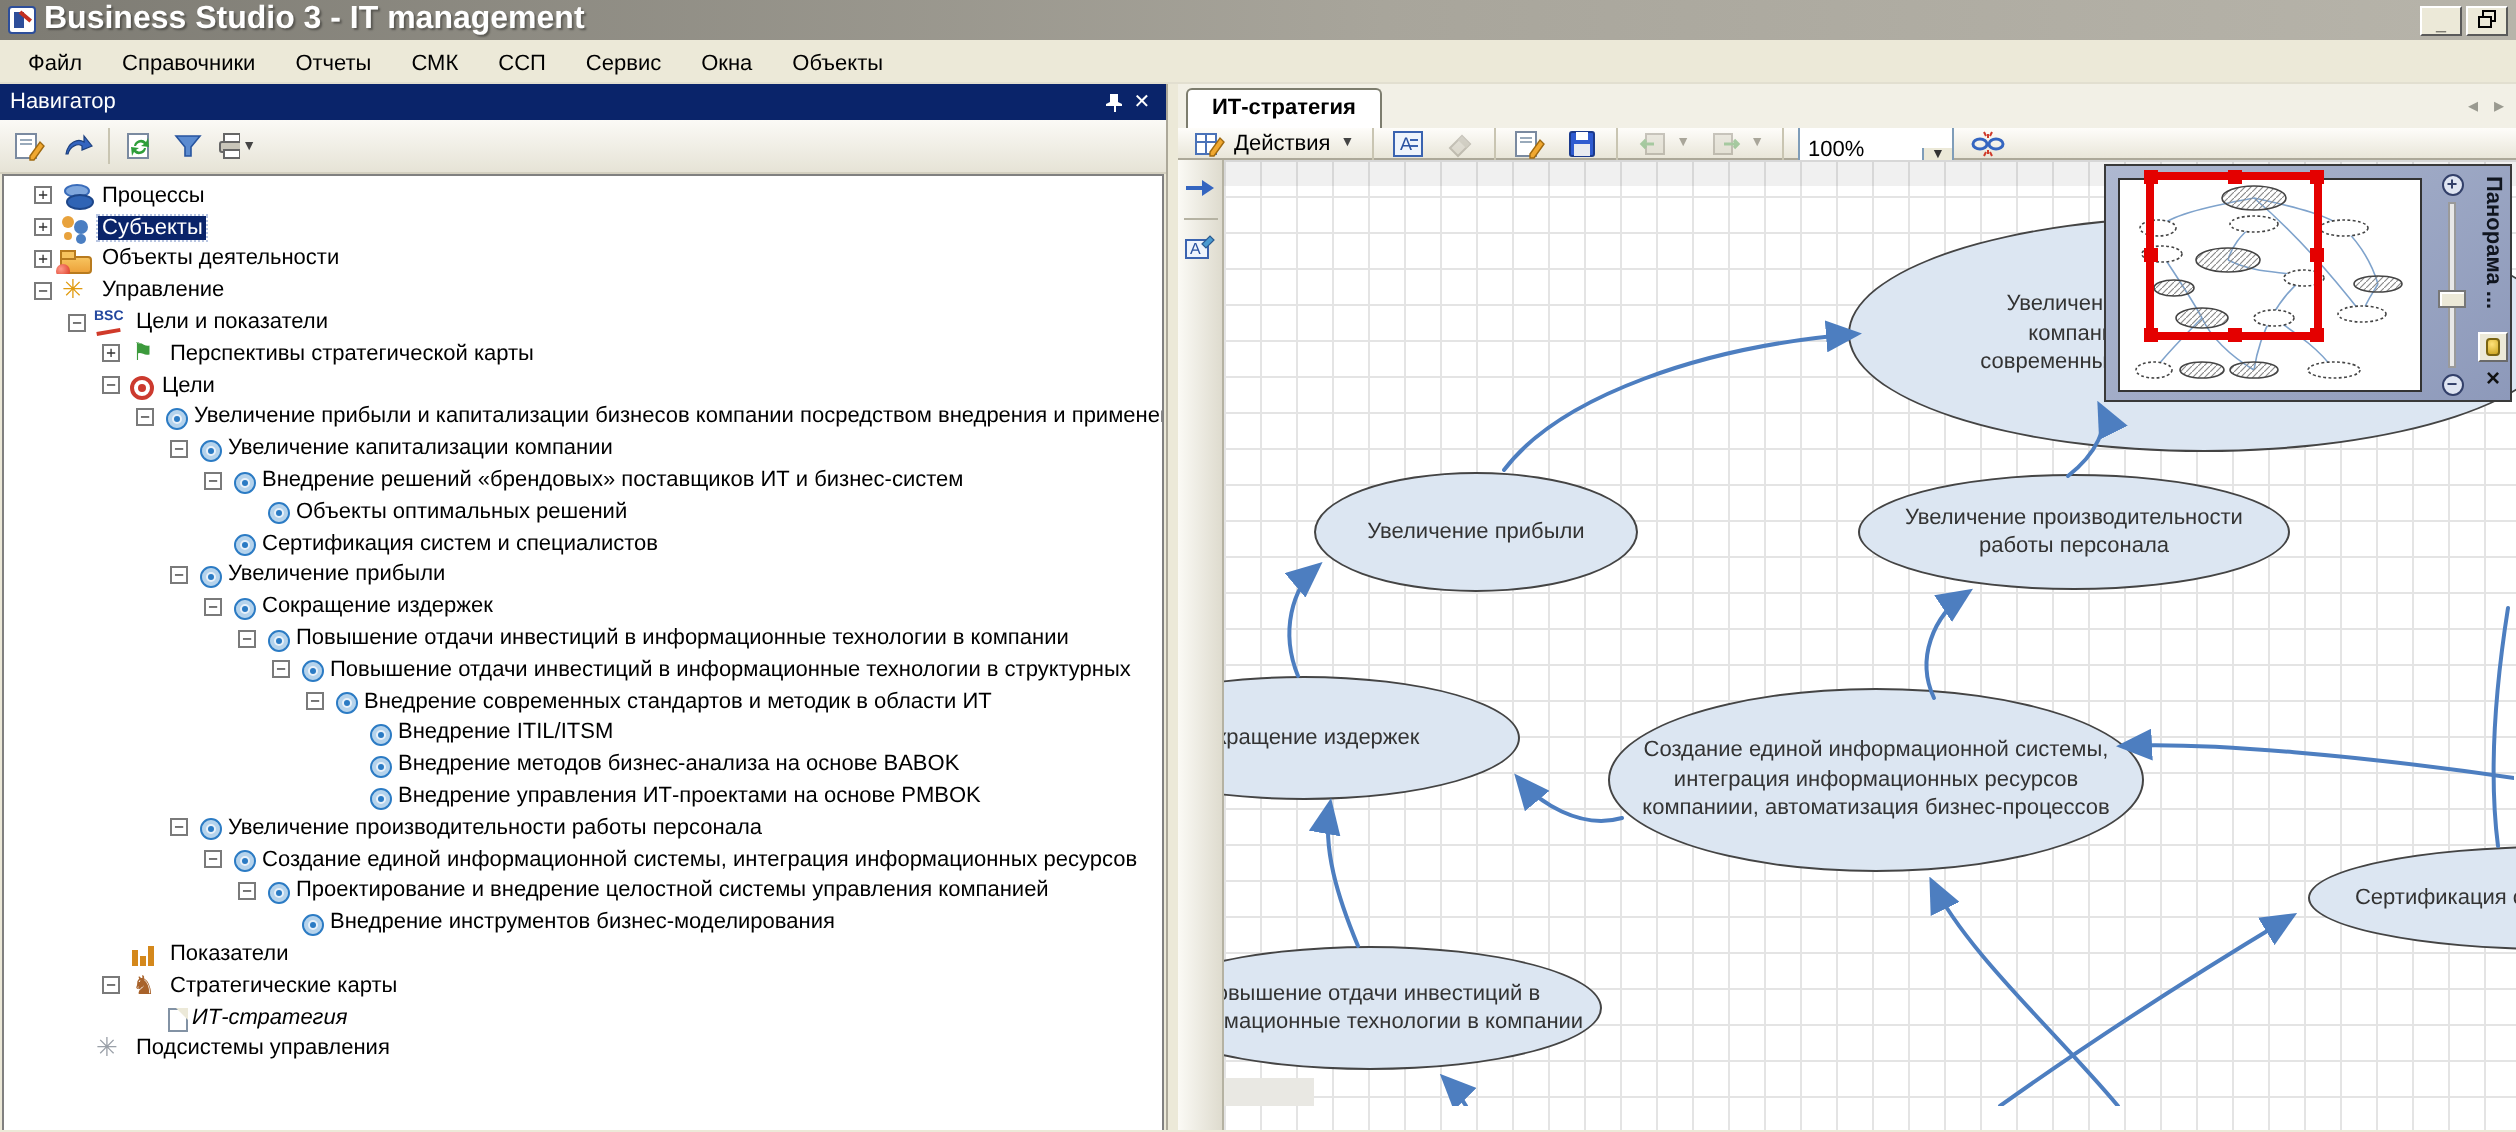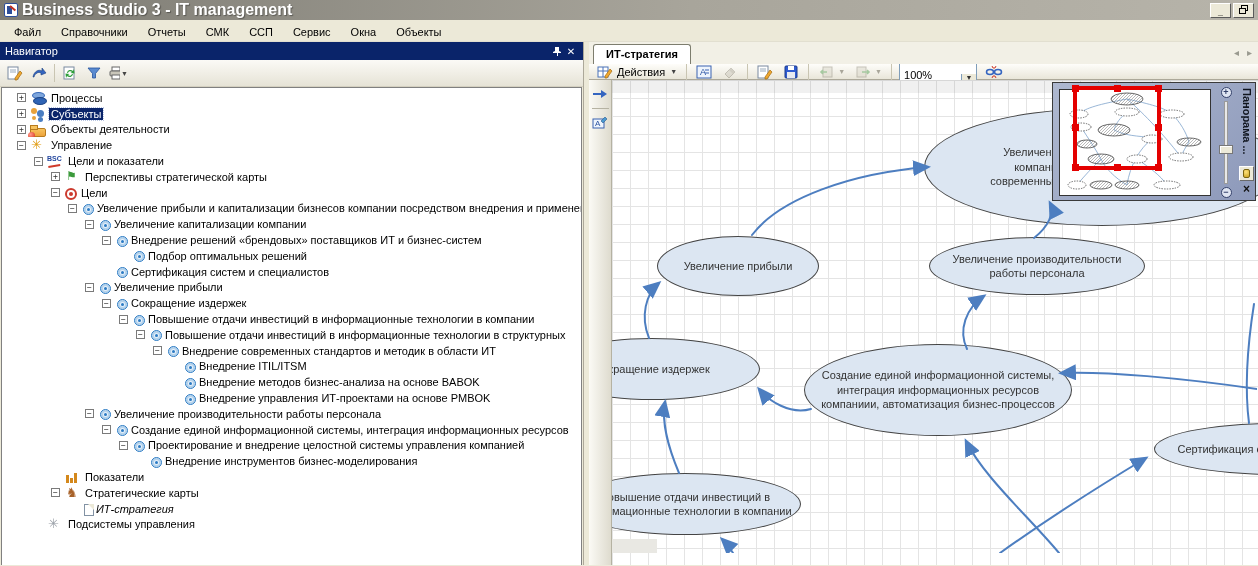--- a/index.html
+++ b/index.html
@@ -253,21 +253,21 @@
           <div class="trow">
             <span class="tpad" style="width: 100px;"></span>
             <span class="exp">−</span>
             <span class="ic ic-goal"></span>
             <span class="tlabel">Внедрение решений «брендовых» поставщиков ИТ и бизнес-систем</span>
           </div>
           <div class="trow">
             <span class="tpad" style="width: 117px;"></span>
             <span class="expsp"></span>
             <span class="ic ic-goal"></span>
-            <span class="tlabel">Подбор оптимальных решений</span>
+            <span class="tlabel">Объекты оптимальных решений</span>
           </div>
           <div class="trow">
             <span class="tpad" style="width: 100px;"></span>
             <span class="expsp"></span>
             <span class="ic ic-goal"></span>
             <span class="tlabel">Сертификация систем и специалистов</span>
           </div>
           <div class="trow">
             <span class="tpad" style="width: 83px;"></span>
             <span class="exp">−</span>

